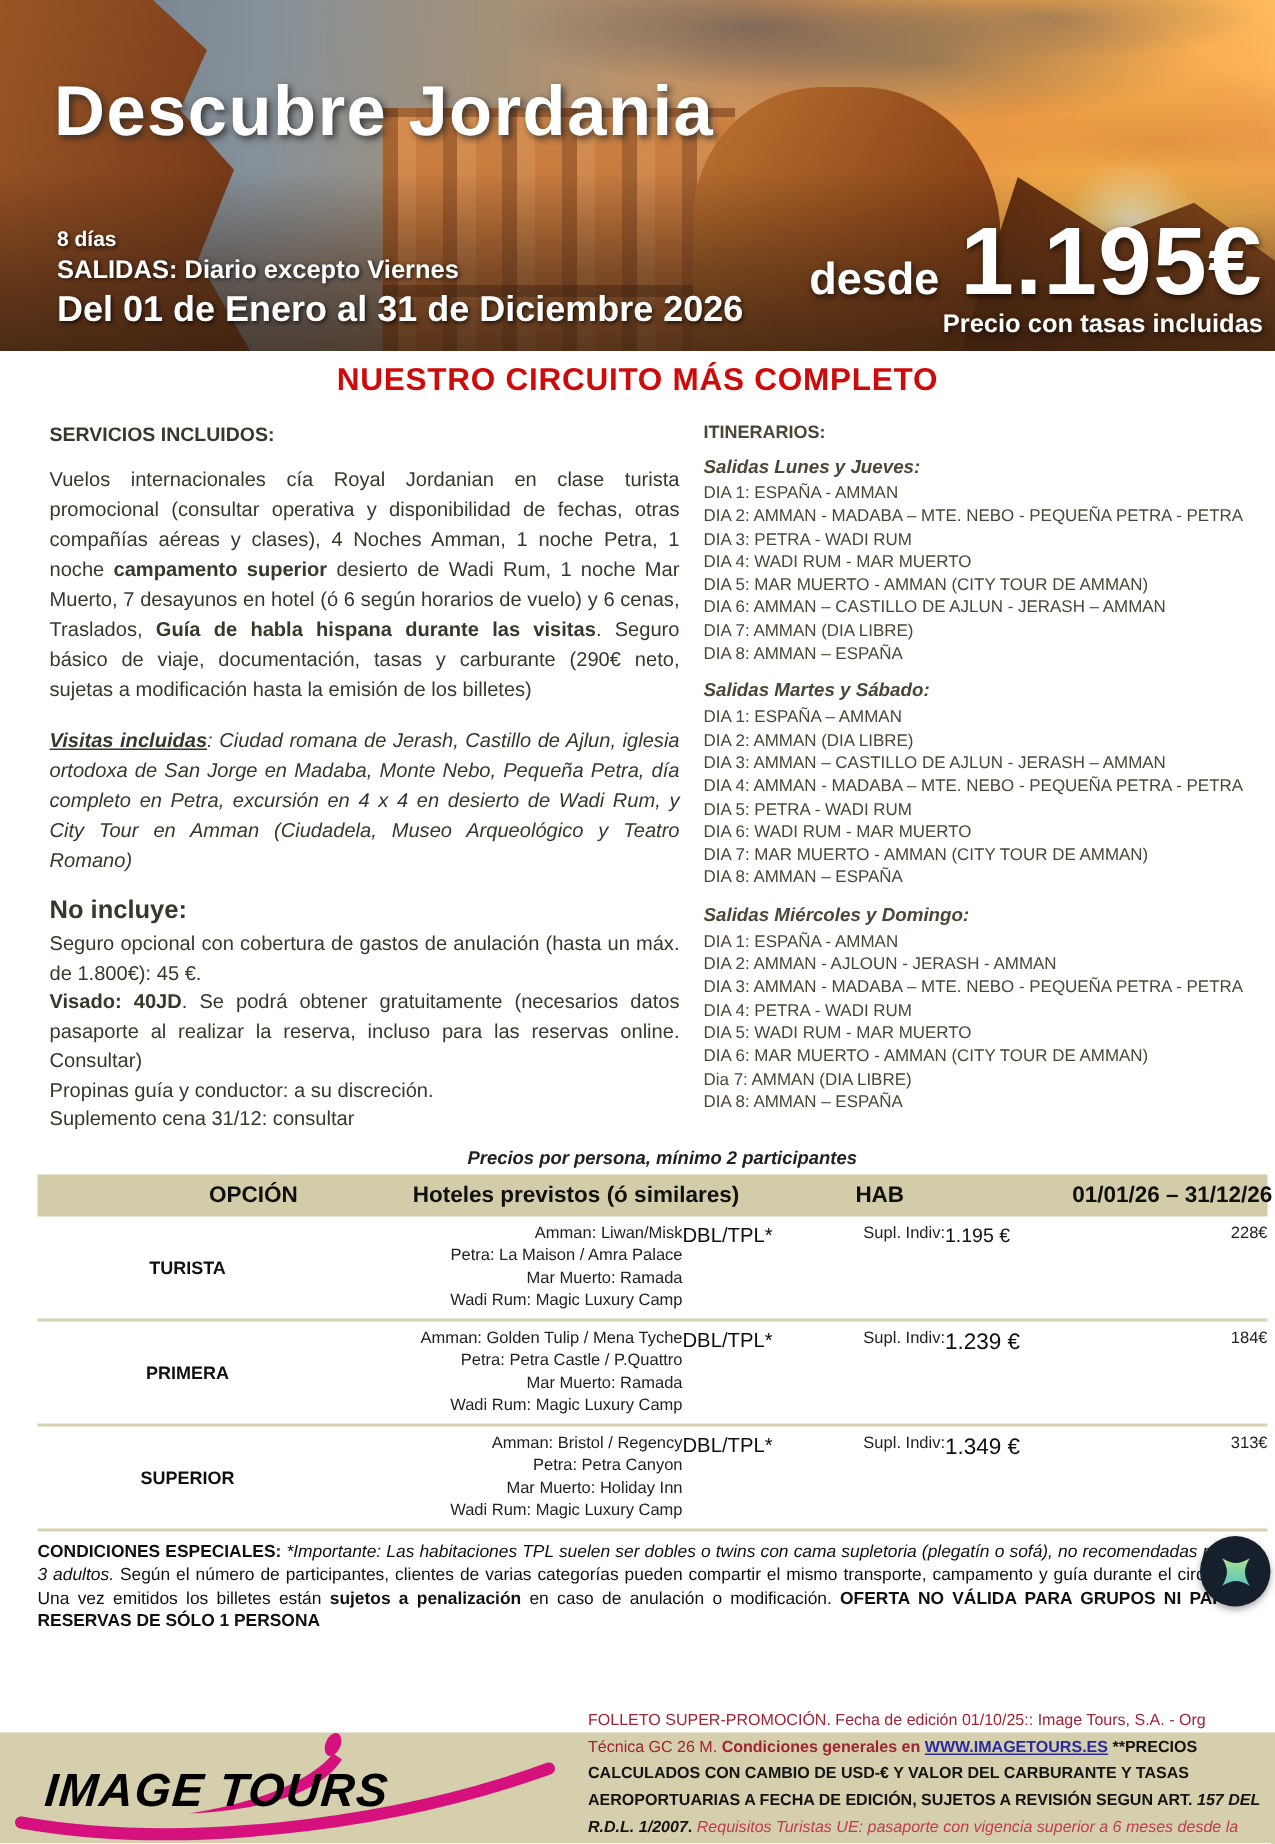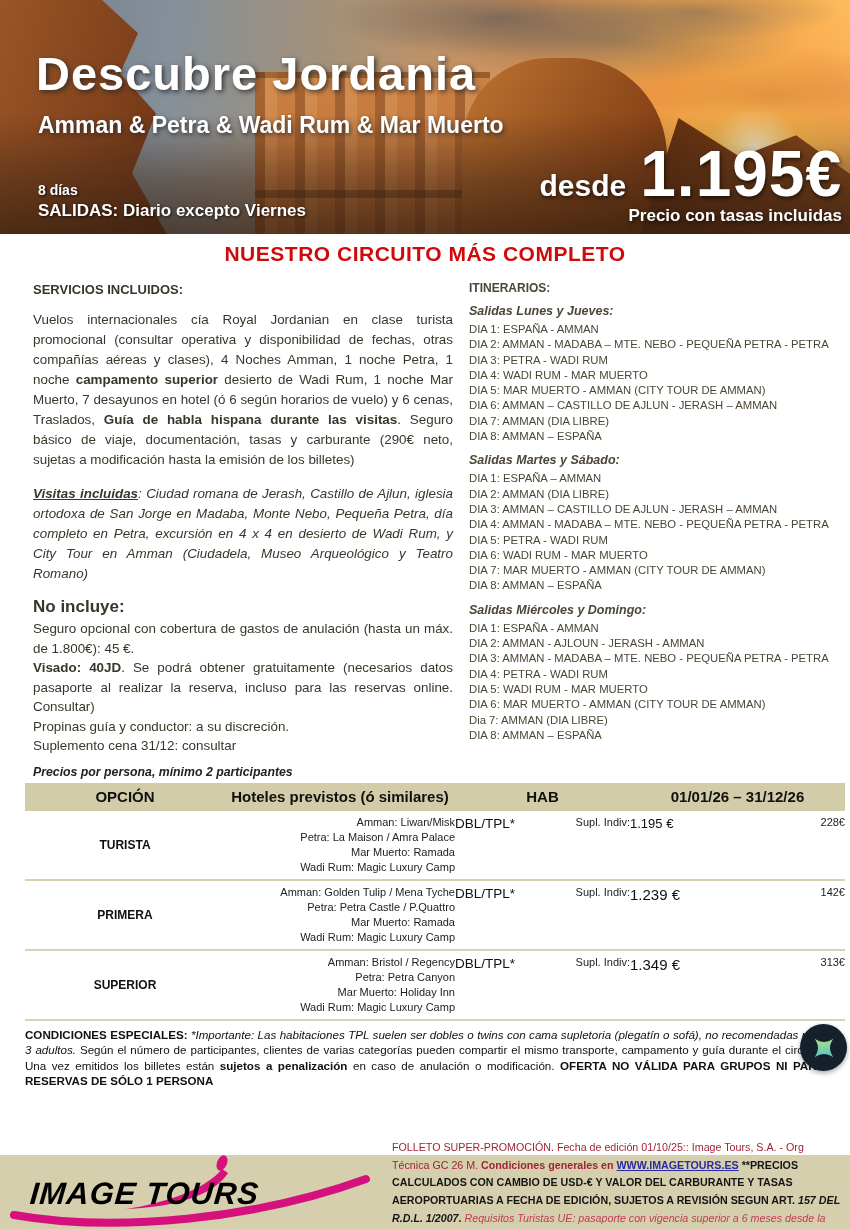--- a/index.html
+++ b/index.html
@@ -64,24 +64,24 @@
   .visitas{margin-top:13px;font-style:italic;font-size:13.4px;line-height:20px;text-align:justify;}
   .visitas-label{font-weight:bold;text-decoration:underline;}
   .noincl-heading{font-size:17px;font-weight:bold;margin:10px 0 2px;}
   .noincl-line{margin:0;font-size:13.4px;line-height:19.5px;text-align:justify;}
 
   .itin-heading{font-weight:bold;font-size:12px;margin:13px 0 0;}
   .itin-title{font-weight:bold;font-style:italic;font-size:12.5px;margin:9px 0 4px;}
   .itin-day{font-size:11.3px;line-height:15.3px;white-space:nowrap;}
 
   
-  .precios-note{margin:9px 0 4px 33px;font-weight:bold;font-style:italic;font-size:12.3px;color:#222;}
+  .precios-note{margin:9px 0 4px 33px;font-weight:bold;font-style:italic;font-size:12.3px;color:#222;text-align:center;}
   .ptable{margin:0 5px 0 25px;width:820px;}
   .pt-head{display:grid;grid-template-columns:200px 230px 175px 215px;background:#d2cca8;height:28px;
-      align-items:center;text-align:center;font-weight:bold;font-size:15px;color:#101010;}
+      align-items:center;text-align:center;font-weight:bold;font-size:15px;color:#101010;padding-left:44px;}
   .pt-row{display:grid;grid-template-columns:200px 230px 175px 215px;border-bottom:2px solid #d8d2b0;padding:4px 0;}
   .opt{display:flex;align-items:center;justify-content:center;font-weight:bold;font-size:12px;color:#101010;}
   .hotels{text-align:right;font-size:11px;line-height:15px;color:#222;}
   .stackcell{display:flex;flex-direction:row;justify-content:space-between;text-align:center;padding:1px 0 6px;}
   .hab-main{font-size:13.5px;color:#101010;}
   .sub-small{font-size:11px;color:#222;}
   .price-main{font-size:15px;color:#101010;}
   .row-turista .price-main{font-size:13px;}
 
   
@@ -118,25 +118,25 @@
     <div class="cliff-left"></div>
     <div class="temple">
       <div class="temple-ledge"></div>
       <div class="temple-door"></div>
     </div>
     <div class="boulder"></div>
     <div class="cliff-right"></div>
     <div class="ground"></div>
 
     <h1 class="hero-title">Descubre Jordania</h1>
-    <h2 class="hero-sub">Amman &amp; Petra &amp; Wadi Rum &amp; Mar Muerto</h2>
 
     <div class="hero-meta">
       <div class="meta-days">8 días</div>
       <div class="meta-salidas">SALIDAS: Diario excepto Viernes</div>
+      <div class="meta-dates">Del 01 de Enero al 31 de Diciembre 2026</div>
     </div>
 
     <div class="hero-price">
       <div class="price-line">
         <span class="price-desde">desde</span>
         <span class="price-big">1.195€</span>
       </div>
       <div class="price-note">Precio con tasas incluidas</div>
     </div>
   </header>
@@ -227,21 +227,21 @@
         <div>Petra: Petra Castle / P.Quattro</div>
         <div>Mar Muerto: Ramada</div>
         <div>Wadi Rum: Magic Luxury Camp</div>
       </div>
       <div class="stackcell">
         <div class="hab-main">DBL/TPL*</div>
         <div class="sub-small">Supl. Indiv:</div>
       </div>
       <div class="stackcell">
         <div class="price-main">1.239 €</div>
-        <div class="sub-small">142€</div>
+        <div class="sub-small">184€</div>
       </div>
     </div>
 
     <div class="pt-row">
       <div class="opt">SUPERIOR</div>
       <div class="hotels">
         <div>Amman: Bristol / Regency</div>
         <div>Petra: Petra Canyon</div>
         <div>Mar Muerto: Holiday Inn</div>
         <div>Wadi Rum: Magic Luxury Camp</div>

